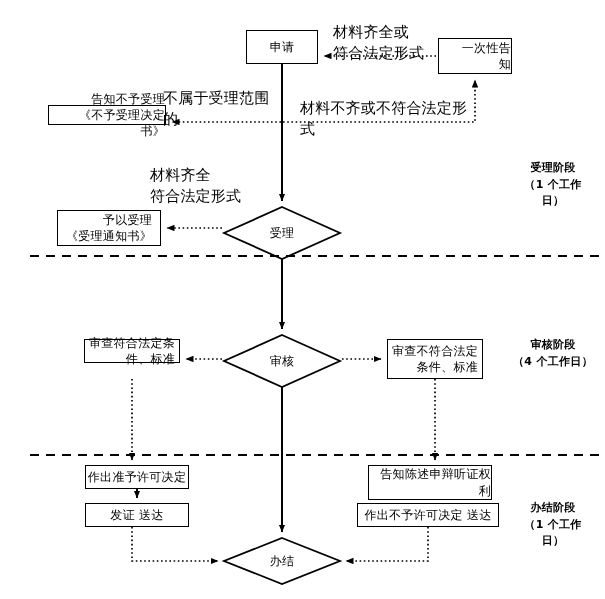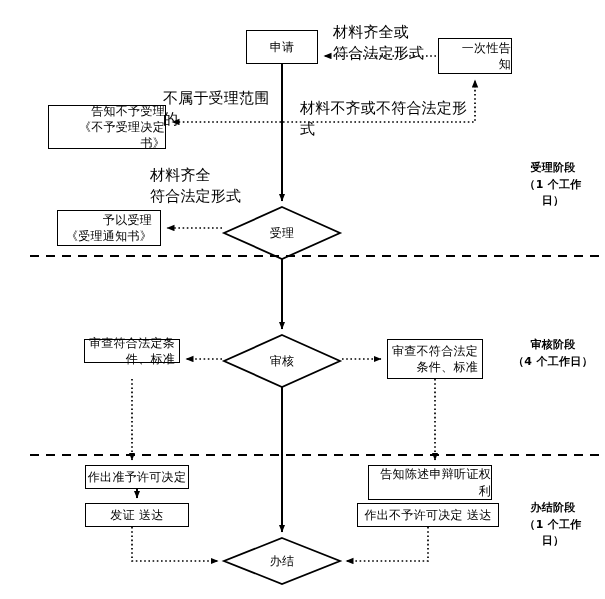--- a/index.html
+++ b/index.html
@@ -124,21 +124,21 @@
   </svg>
 
   <div class="node box" style="left:246px; top:30px; width:72px; height:34px;">
     <span>申请</span>
   </div>
 
   <div class="node box" style="left:438px; top:38px; width:74px; height:36px;padding-left:16px;">
     <span>一次性告知</span>
   </div>
 
-  <div class="node box" style="left:48px; top:105px; width:118px; height:44px; white-space:pre-line;padding-left:28px;">
+  <div class="node box" style="left:48px; top:105px; width:118px; height:20px; white-space:pre-line;padding-left:28px;">
     <span style="white-space:pre-line;">告知不予受理
 《不予受理决定书》</span>
   </div>
 
   <div class="node diamond-label" style="left:234px; top:220px; width:96px; height:26px;">
     <span>受理</span>
   </div>
 
   <div class="node box" style="left:57px; top:210px; width:104px; height:36px; white-space:pre-line;">
     <span style="white-space:pre-line;">予以受理

